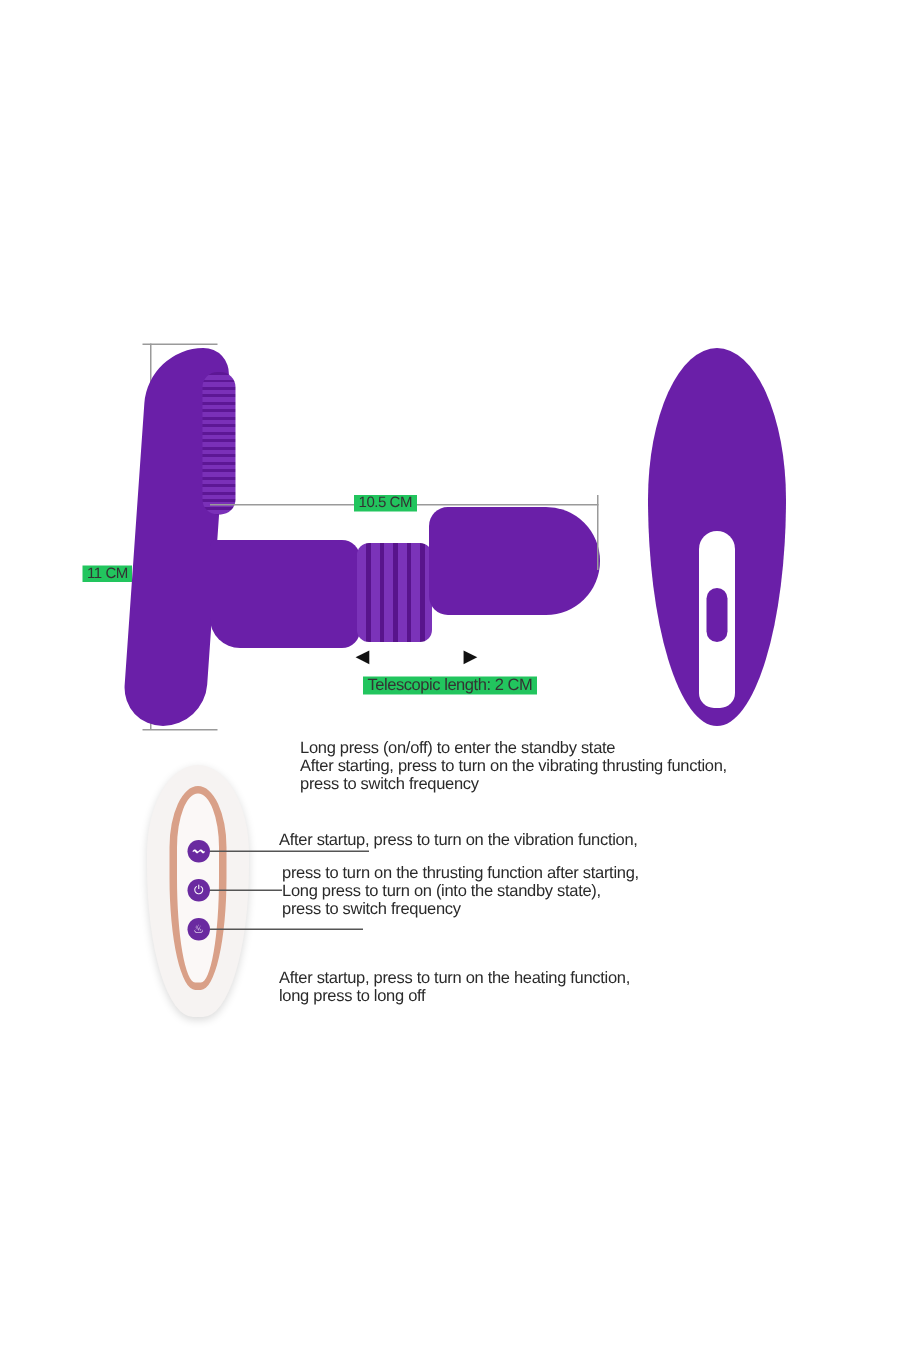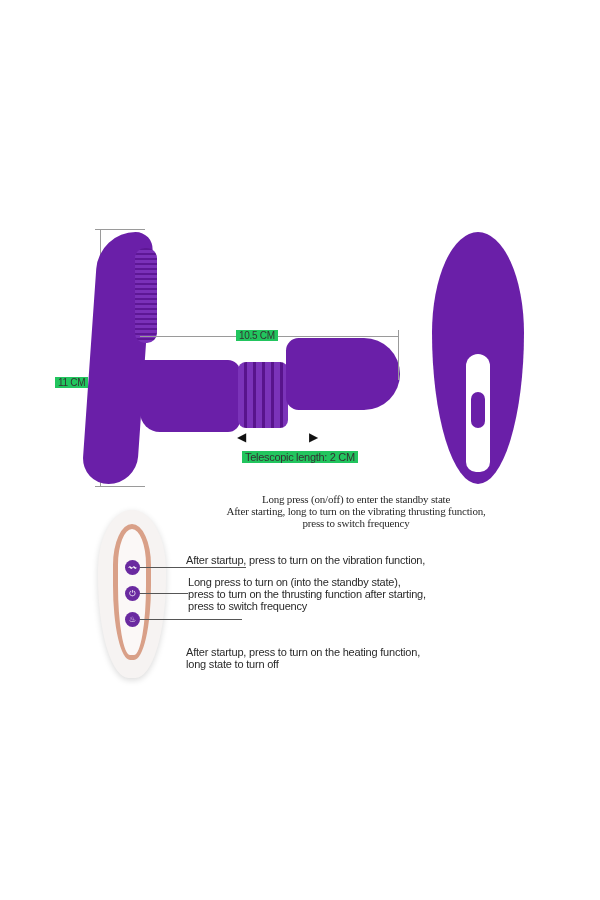--- a/index.html
+++ b/index.html
@@ -38,23 +38,23 @@
 <div class="abs label" style="left:236px; top:330px;">10.5 CM</div>
 
 <div class="abs arrow" style="left:237px; top:430px;">◀</div>
 <div class="abs arrow" style="left:309px; top:430px;">▶</div>
 <div class="abs label" style="left:222px; top:451px; font-size:11px;margin-left:20px;">Telescopic length: 2 CM</div>
 
 <div class="abs purple" style="left:432px; top:232px; width:92px; height:252px; border-radius: 50% 50% 50% 50% / 40% 40% 60% 60%;"></div>
 <div class="abs" style="left:466px; top:354px; width:24px; height:118px; background:#fff; border-radius: 12px 12px 10px 10px;"></div>
 <div class="abs purple" style="left:471px; top:392px; width:14px; height:36px; border-radius: 7px;"></div>
 
-<div class="abs txt" style="left:200px; top:493px; width:312px; text-align:center;font-family:Liberation Serif, serif;">
+<div class="abs txt" style="left:200px; top:493px; width:312px; text-align:left;">
   <div>Long press (on/off) to enter the standby state</div>
-  <div>After starting, long to turn on the vibrating thrusting function,</div>
+  <div>After starting, press to turn on the vibrating thrusting function,</div>
   <div>press to switch frequency</div>
 </div>
 
 <div class="abs" style="left:98px; top:510px; width:68px; height:168px; background:#f6f3f2; border-radius: 50% 50% 45% 45% / 35% 35% 60% 60%; box-shadow: 0 2px 6px rgba(0,0,0,0.15);"></div>
 <div class="abs" style="left:113px; top:524px; width:38px; height:136px; border: 5px solid #d9a088; border-radius: 50% 50% 45% 45% / 30% 30% 55% 55%; box-sizing:border-box; background:#fbf8f7;"></div>
 
 <div class="btn" style="left:125px; top:560px;">
   <span>〰</span>
 </div>
 <div class="btn" style="left:125px; top:586px;">
@@ -65,20 +65,20 @@
 </div>
 
 <div class="leader" style="left:140px; top:567px; width:106px;"></div>
 <div class="leader" style="left:140px; top:593px; width:48px;"></div>
 <div class="leader" style="left:140px; top:619px; width:102px;"></div>
 
 <div class="abs txt" style="left:186px; top:554px;">
   <div>After startup, press to turn on the vibration function,</div>
 </div>
 <div class="abs txt" style="left:188px; top:576px;">
+  <div>press to turn on the thrusting function after starting,</div>
   <div>Long press to turn on (into the standby state),</div>
-  <div>press to turn on the thrusting function after starting,</div>
   <div>press to switch frequency</div>
 </div>
 <div class="abs txt" style="left:186px; top:622px;margin-top:24px;">
   <div>After startup, press to turn on the heating function,</div>
-  <div>long state to turn off</div>
+  <div>long press to long off</div>
 </div>
 
 </body></html>

